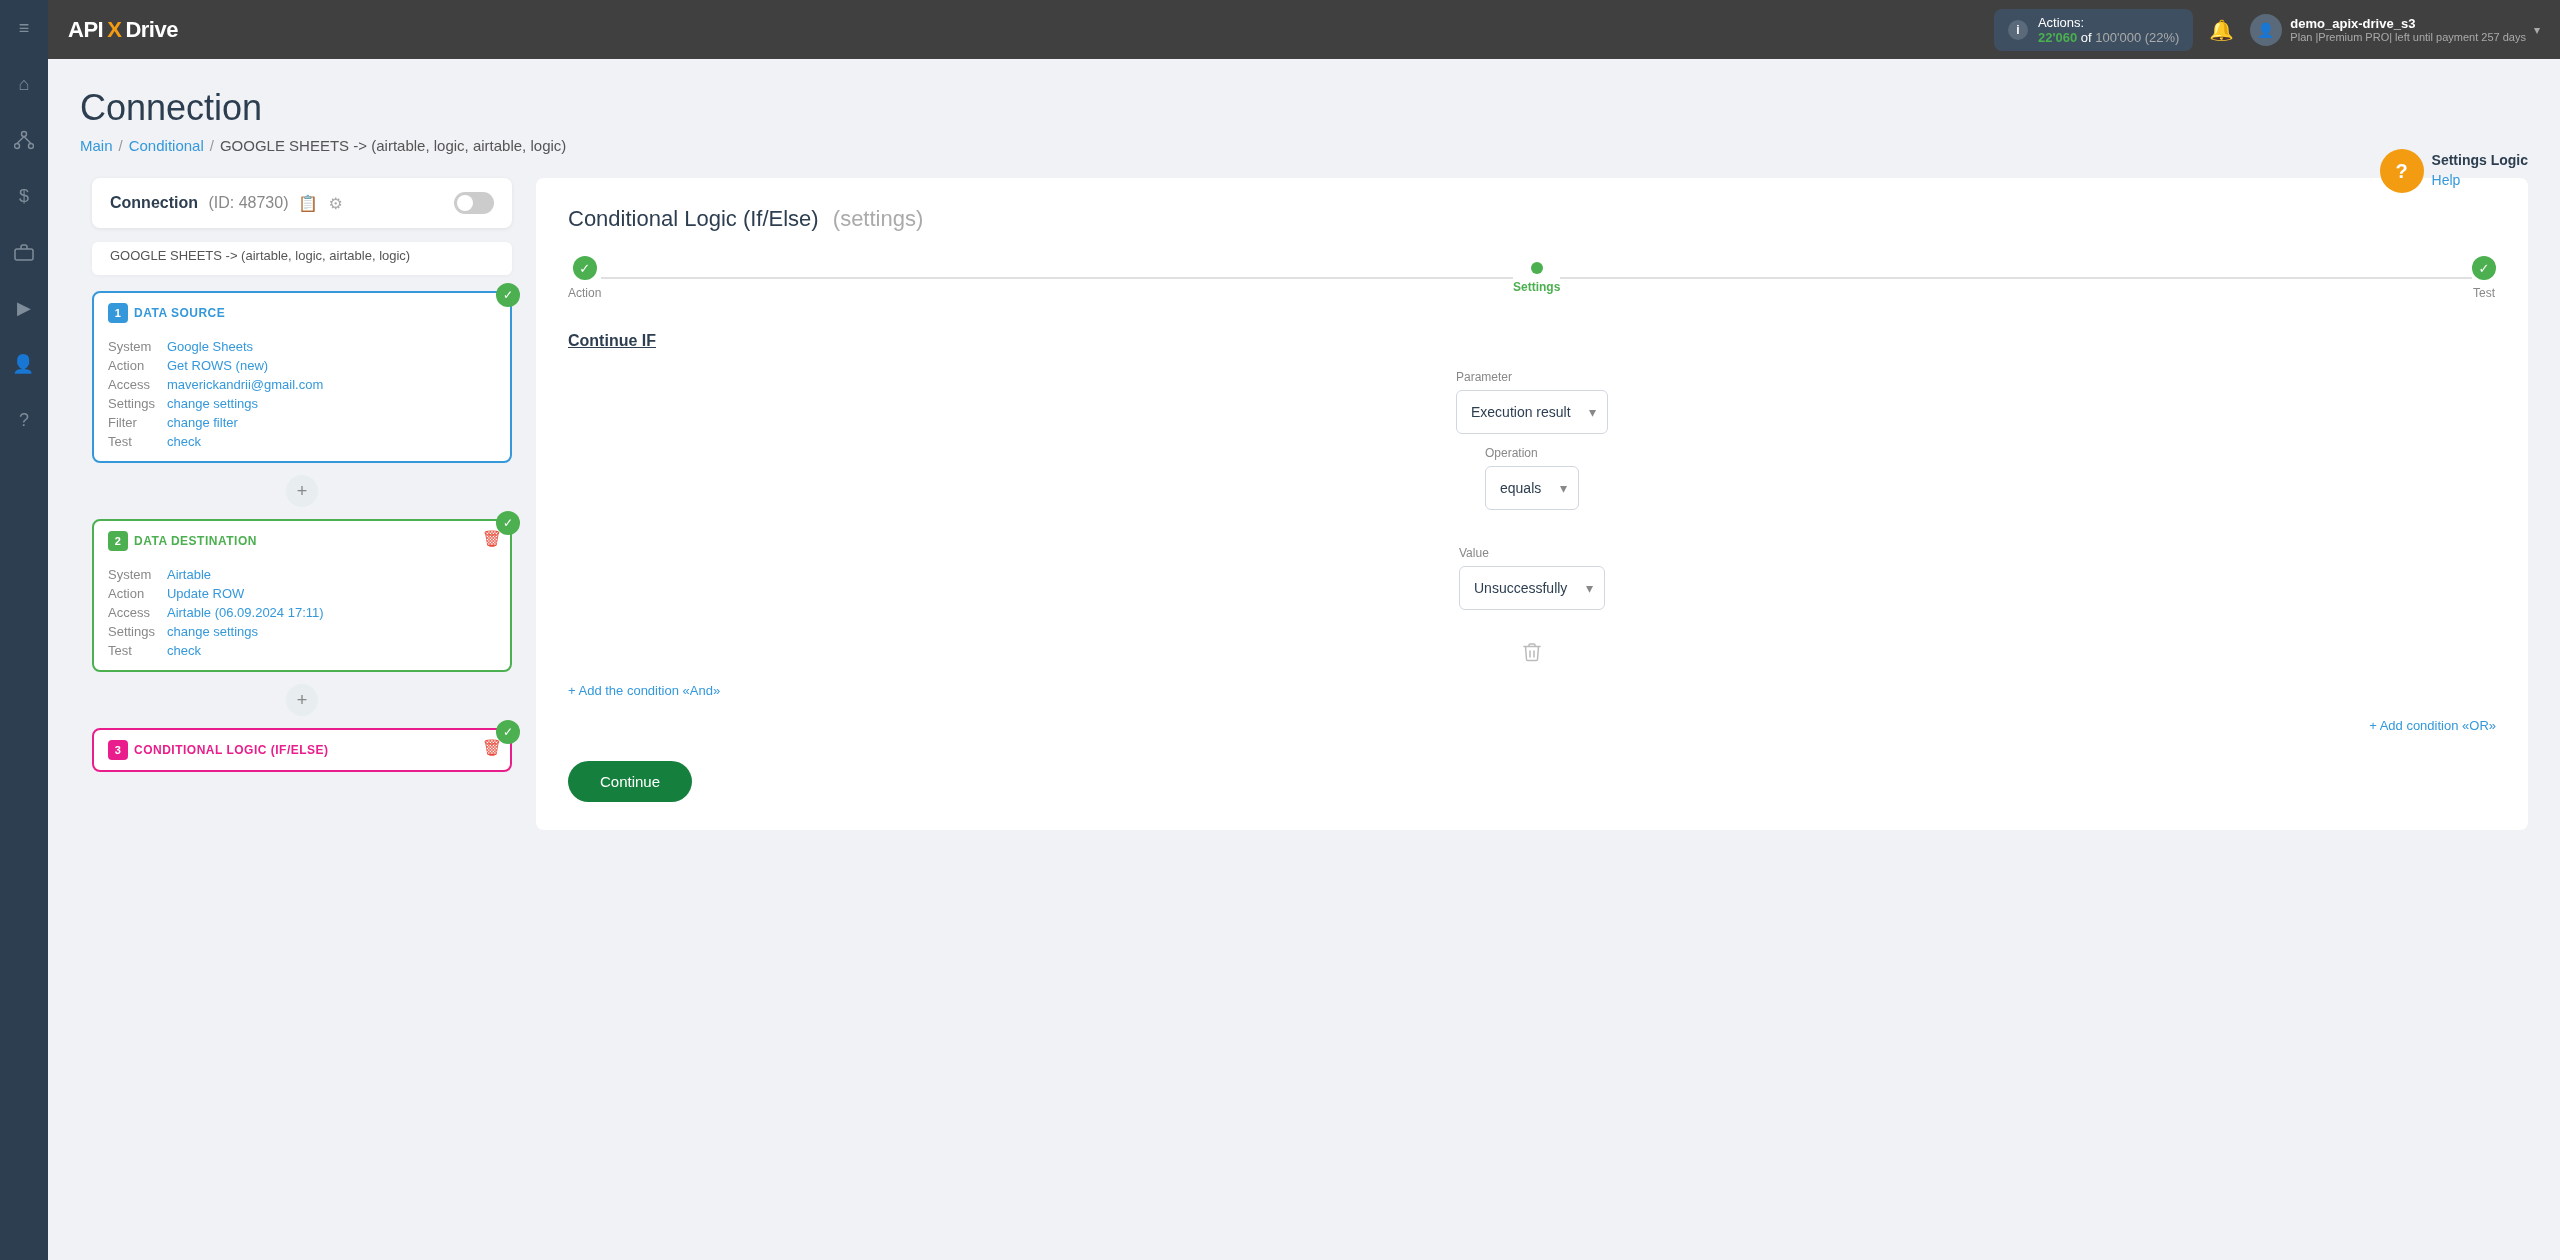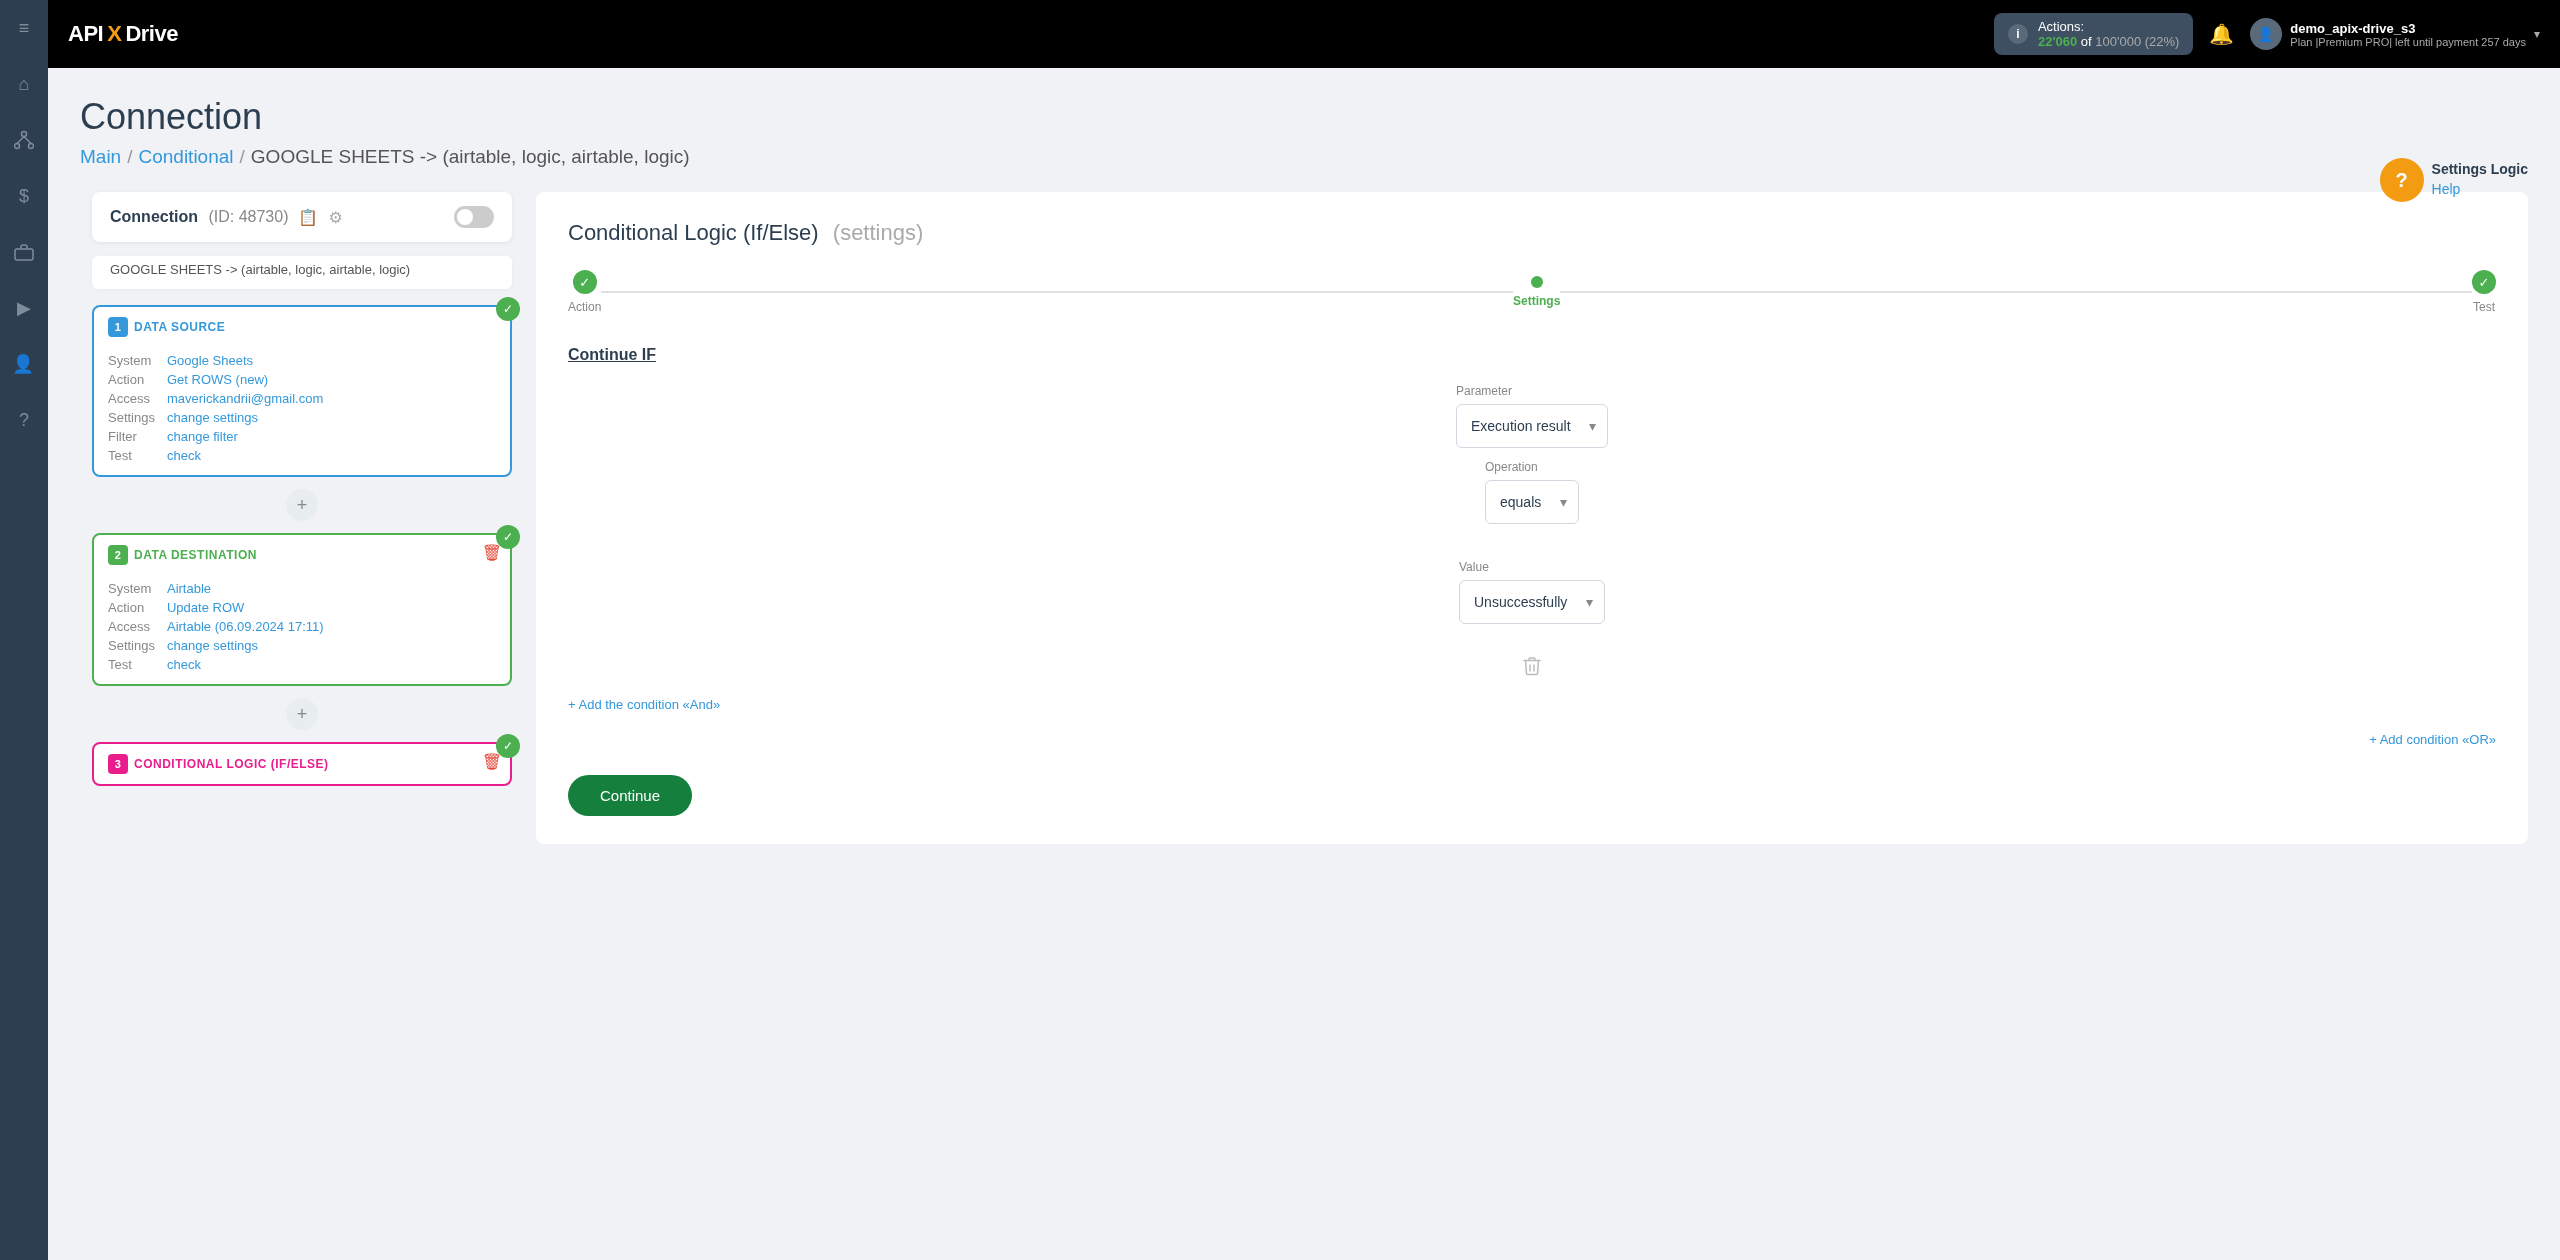--- a/index.html
+++ b/index.html
@@ -28,22 +28,22 @@
     
     .main-wrapper {
       display: flex;
       flex-direction: column;
       flex: 1;
       overflow: hidden;
     }
 
     
     .topnav {
-      background: #000000;
-      height: 68px;
+      background: #404040;
+      height: 59px;
       display: flex;
       align-items: center;
       padding: 0 20px;
       gap: 16px;
       flex-shrink: 0;
     }
     .topnav-logo {
       display: flex; align-items: center; gap: 4px;
       font-size: 22px; font-weight: 700; color: #fff;
       letter-spacing: -0.5px;
@@ -100,21 +100,21 @@
       padding: 28px 32px;
       background: #f0f2f5;
     }
 
     .page-title {
       font-size: 36px; font-weight: 300; color: #2c3e50;
       margin-bottom: 8px;
     }
 
     .breadcrumb {
-      font-size: 19px; color: #555;
+      font-size: 15px; color: #555;
       margin-bottom: 24px;
       display: flex; align-items: center; gap: 6px;
     }
     .breadcrumb a { color: #3498db; text-decoration: none; }
     .breadcrumb .sep { color: #999; }
 
     
     .help-button {
       position: absolute;
       top: 90px; right: 32px;

